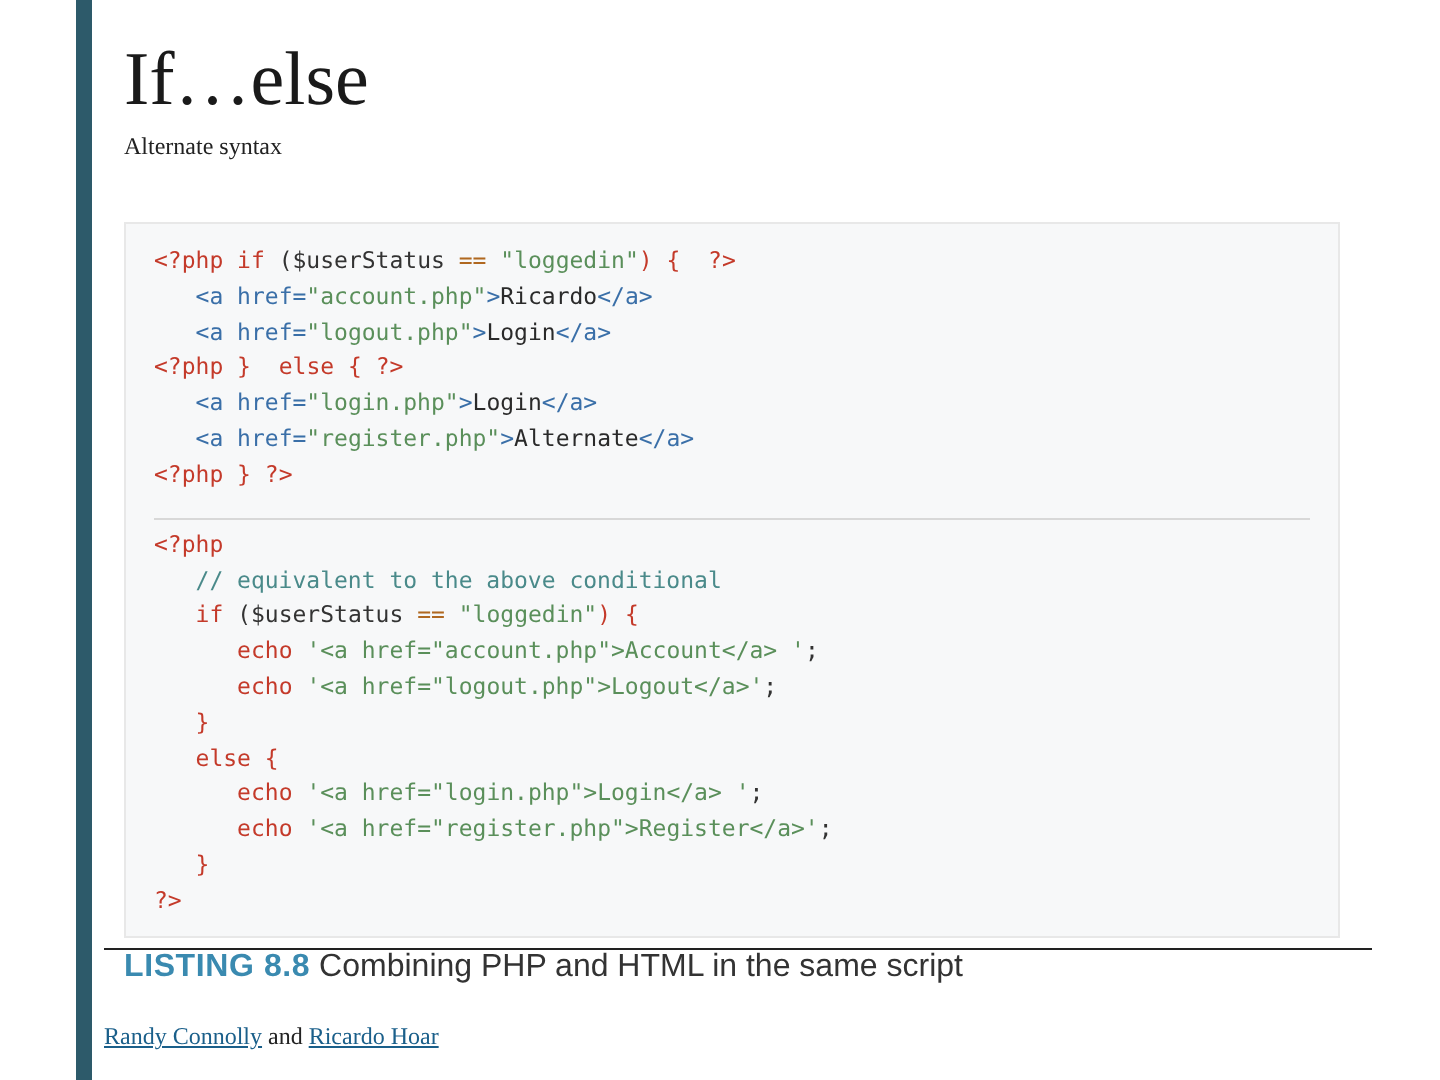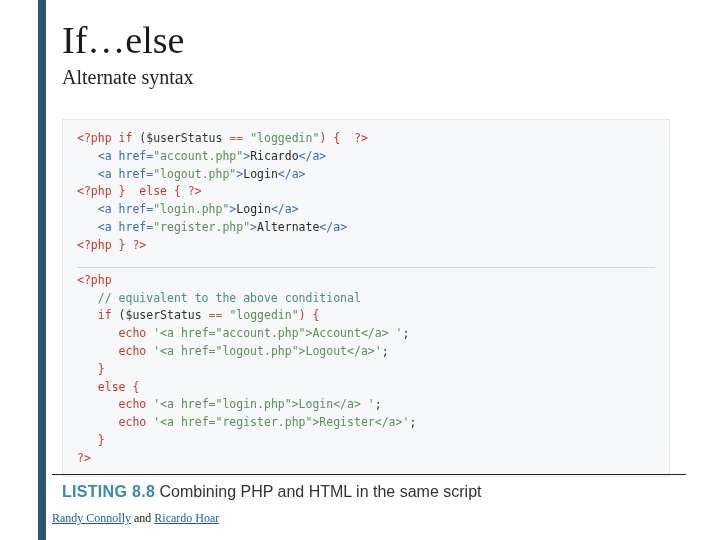--- a/index.html
+++ b/index.html
@@ -28,21 +28,21 @@
     padding: 18px 23px 0 62px;
   }
   .title {
     font-size: 38px;
     font-weight: 400;
     color: #1a1a1a;
     font-family: 'Times New Roman', Georgia, serif;
     margin-bottom: 4px;
   }
   .subtitle {
-    font-size: 20px;
+    font-size: 12px;
     color: #222;
     font-family: 'Times New Roman', Georgia, serif;
     margin-bottom: 30px;
   }
   .code-box {
     background: #f7f8f9;
     border: 1px solid #e8e8e8;
     padding: 10px 14px 8px 14px;
     width: 608px;
     font-family: 'Lucida Console', Monaco, monospace;

